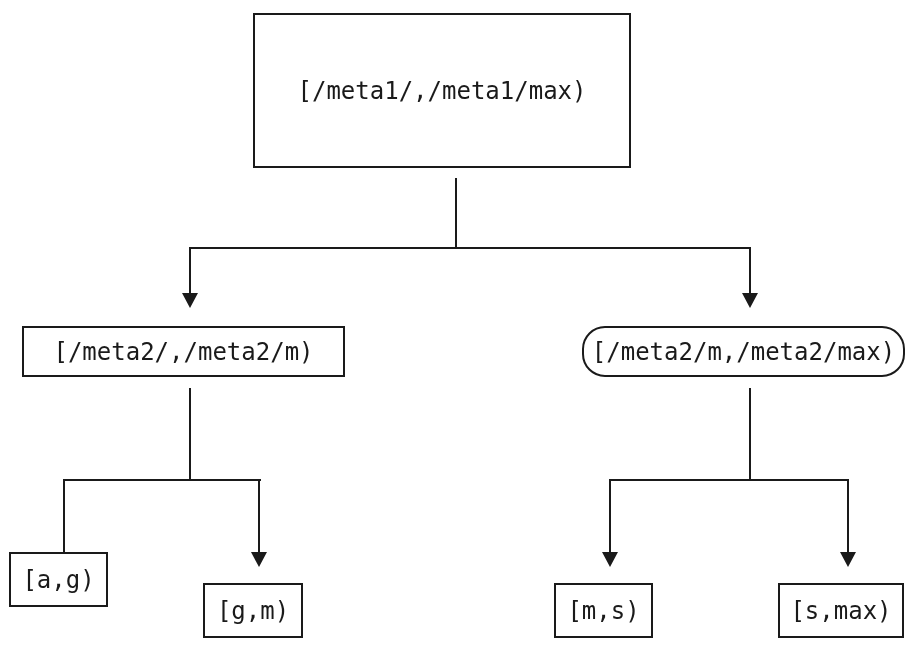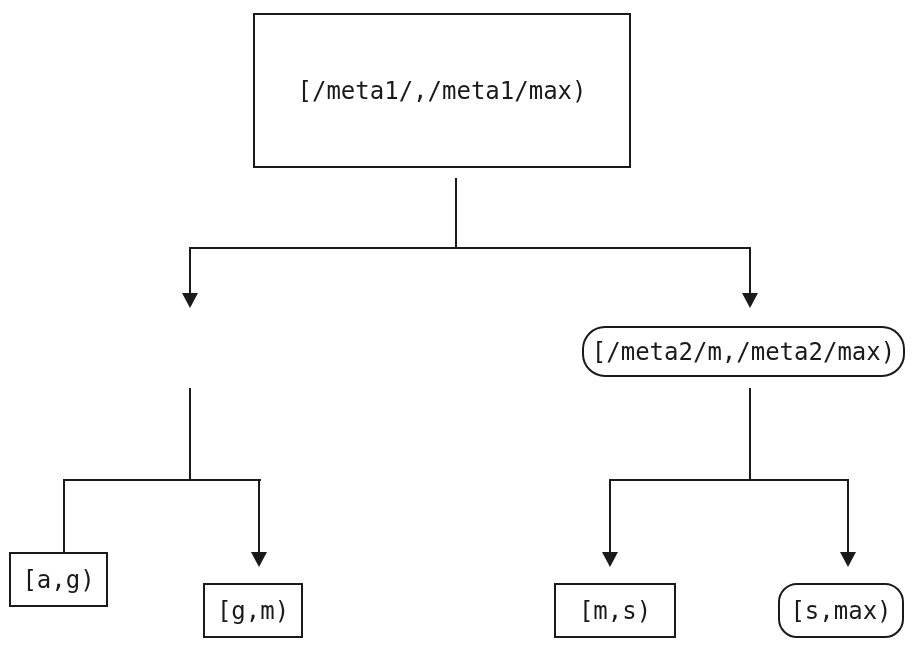--- a/index.html
+++ b/index.html
@@ -65,34 +65,37 @@
   <div class="seg" style="left:609px;top:479px;width:240px;height:2px;"></div>
   <div class="seg" style="left:609px;top:479px;width:2px;height:73px;"></div>
   <div class="arrow" style="left:602px;top:552px;"></div>
   <div class="seg" style="left:847px;top:479px;width:2px;height:73px;"></div>
   <div class="arrow" style="left:840px;top:552px;"></div>
 
   <div class="node" style="left:253px;top:13px;width:378px;height:155px;">
     <span>[/meta1/,/meta1/max)</span>
   </div>
 
+  <div class="node" style="left:22px;top:326px;width:323px;height:51px;">
+    <span>[/meta2/,/meta2/m)</span>
+  </div>
 
   <div class="node" style="left:582px;top:326px;width:323px;height:51px;border-radius:23px;">
     <span>[/meta2/m,/meta2/max)</span>
   </div>
 
   <div class="node" style="left:9px;top:552px;width:99px;height:55px;">
     <span>[a,g)</span>
   </div>
 
   <div class="node" style="left:203px;top:583px;width:100px;height:55px;">
     <span>[g,m)</span>
   </div>
 
-  <div class="node" style="left:554px;top:583px;width:122px;height:55px;">
+  <div class="node" style="left:554px;top:583px;width:99px;height:55px;">
     <span>[m,s)</span>
   </div>
 
-  <div class="node" style="left:778px;top:583px;width:126px;height:55px;border-radius:19px;">
+  <div class="node" style="left:778px;top:583px;width:126px;height:55px;">
     <span>[s,max)</span>
   </div>
 
 </div>
 
 </body></html>

